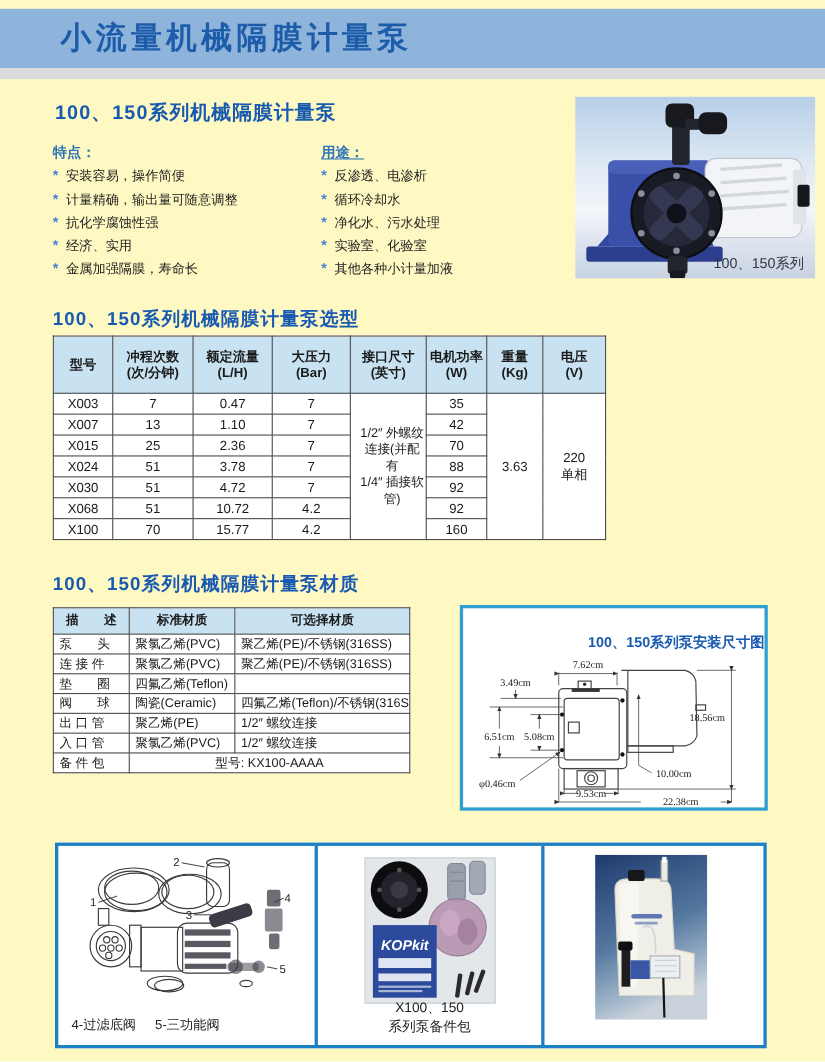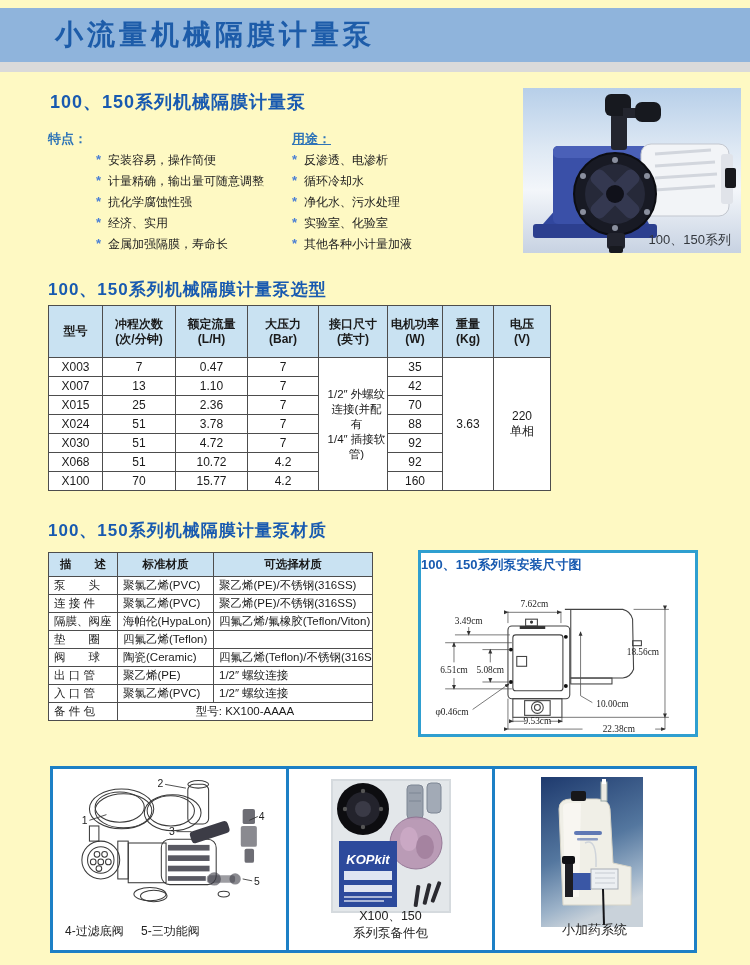--- a/index.html
+++ b/index.html
@@ -31,21 +31,21 @@
   .t1 .iface{font-size:11.5px;text-align:center;padding-left:7px;line-height:15px;}
   .t2{left:48px;top:552px;width:324px;}
   .t2 tr.hd{height:24px;}
   .t2 tbody tr{height:18px;}
   .t2 td{font-size:11.5px;text-align:left;padding-left:5px;white-space:nowrap;overflow:hidden;}
   .t2 .hd td{text-align:center;padding-left:0;}
   .t2 .ctr{text-align:center;padding-left:0;}
   
   .diagram-box{position:absolute;left:418px;top:550px;width:280px;height:187px;border:3px solid #2f9fd0;
         box-sizing:border-box;background:#fff;}
-  .diagram-title{position:absolute;left:0;top:3px;width:100%;text-align:left;font-size:13px;
+  .diagram-title{position:absolute;left:0;top:22px;width:100%;text-align:right;font-size:13px;
         font-weight:bold;color:#185ab0;}
   .diagram-box svg{position:absolute;left:0;top:23px;}
   .dim{font-family:"Liberation Serif",serif;font-size:9.5px;fill:#222;}
   
   .bottom-box{position:absolute;left:50px;top:766px;width:647px;height:187px;border:3px solid #1d80c5;
         box-sizing:border-box;background:#fff;display:flex;}
   .panel{position:relative;height:100%;box-sizing:border-box;}
   .panel-a{width:233px;}
   .panel-b{width:209px;border-left:3px solid #1d80c5;border-right:3px solid #1d80c5;padding-left:32px;}
   .panel-c{width:199px;}
@@ -64,21 +64,21 @@
 
 <div class="page">
 
   <div class="header-bar"></div>
   <div class="header-title">小流量机械隔膜计量泵</div>
   <div class="gray-strip"></div>
 
   <div class="sec-title" style="left:50px;top:90px;font-size:18px;text-align:right;">100、150系列机械隔膜计量泵</div>
 
   <div class="col-label" style="left:48px;top:130px;">特点：</div>
-  <div class="bullet-list" style="left:48px;top:149px;margin-left:48px;">
+  <div class="bullet-list" style="left:48px;top:149px;">
     <div class="feat-item"><span class="bullet">*</span><span>安装容易，操作简便</span></div>
     <div class="feat-item"><span class="bullet">*</span><span>计量精确，输出量可随意调整</span></div>
     <div class="feat-item"><span class="bullet">*</span><span>抗化学腐蚀性强</span></div>
     <div class="feat-item"><span class="bullet">*</span><span>经济、实用</span></div>
     <div class="feat-item"><span class="bullet">*</span><span>金属加强隔膜，寿命长</span></div>
   </div>
 
   <div class="col-label" style="left:292px;top:130px;text-decoration:underline;">用途：</div>
   <div class="bullet-list" style="left:292px;top:149px;">
     <div class="feat-item"><span class="bullet">*</span><span>反渗透、电渗析</span></div>
@@ -253,25 +253,20 @@
     <tbody>
       <tr>
         <td>泵　　头</td>
         <td>聚氯乙烯(PVC)</td>
         <td>聚乙烯(PE)/不锈钢(316SS)</td>
       </tr>
       <tr>
         <td>连 接 件</td>
         <td>聚氯乙烯(PVC)</td>
         <td>聚乙烯(PE)/不锈钢(316SS)</td>
-      </tr>
-      <tr>
-        <td>隔膜、阀座</td>
-        <td>海帕伦(HypaLon)</td>
-        <td>四氟乙烯/氟橡胶(Teflon/Viton)</td>
       </tr>
       <tr>
         <td>垫　　圈</td>
         <td>四氟乙烯(Teflon)</td>
         <td></td>
       </tr>
       <tr>
         <td>阀　　球</td>
         <td>陶瓷(Ceramic)</td>
         <td>四氟乙烯(Teflon)/不锈钢(316SS)</td>
@@ -482,17 +477,16 @@
         <path d="M44,66 Q56,60 55,90" stroke="#cfd4da" fill="none" stroke-width="1.5"></path>
         <rect x="24" y="84" width="8" height="36" fill="#1d1d22"></rect>
         <rect x="21" y="79" width="13" height="8" rx="2" fill="#101014"></rect>
         <rect x="32" y="96" width="18" height="17" fill="#3a57a5"></rect>
         <rect x="50" y="92" width="27" height="20" fill="#eceff2" stroke="#a7adb5"></rect>
         <line x1="54" y1="96" x2="74" y2="96" stroke="#c6cbd2"></line>
           <line x1="54" y1="101" x2="74" y2="101" stroke="#c6cbd2"></line>
         <line x1="54" y1="106" x2="74" y2="106" stroke="#c6cbd2"></line>
         <line x1="62" y1="112" x2="63" y2="148" stroke="#141418" stroke-width="2"></line>
       </svg>
-      <div class="pc-caption">小加药系统</div>
     </div>
   </div>
 
 </div>
 
 </body></html>

